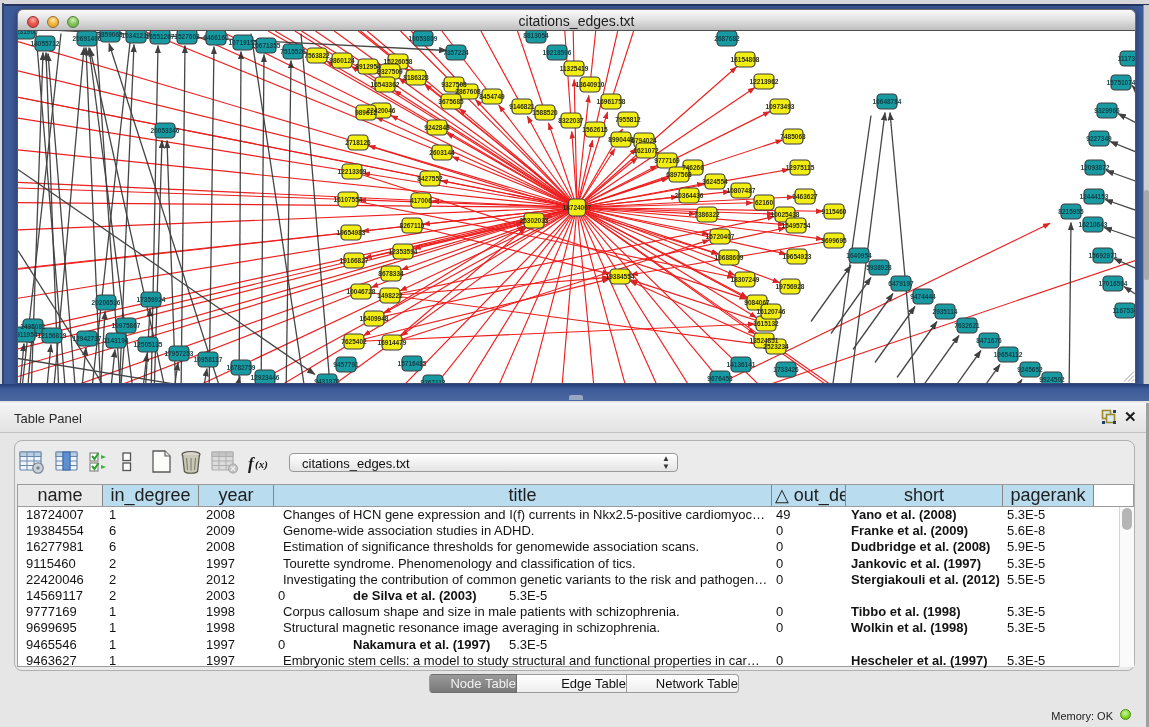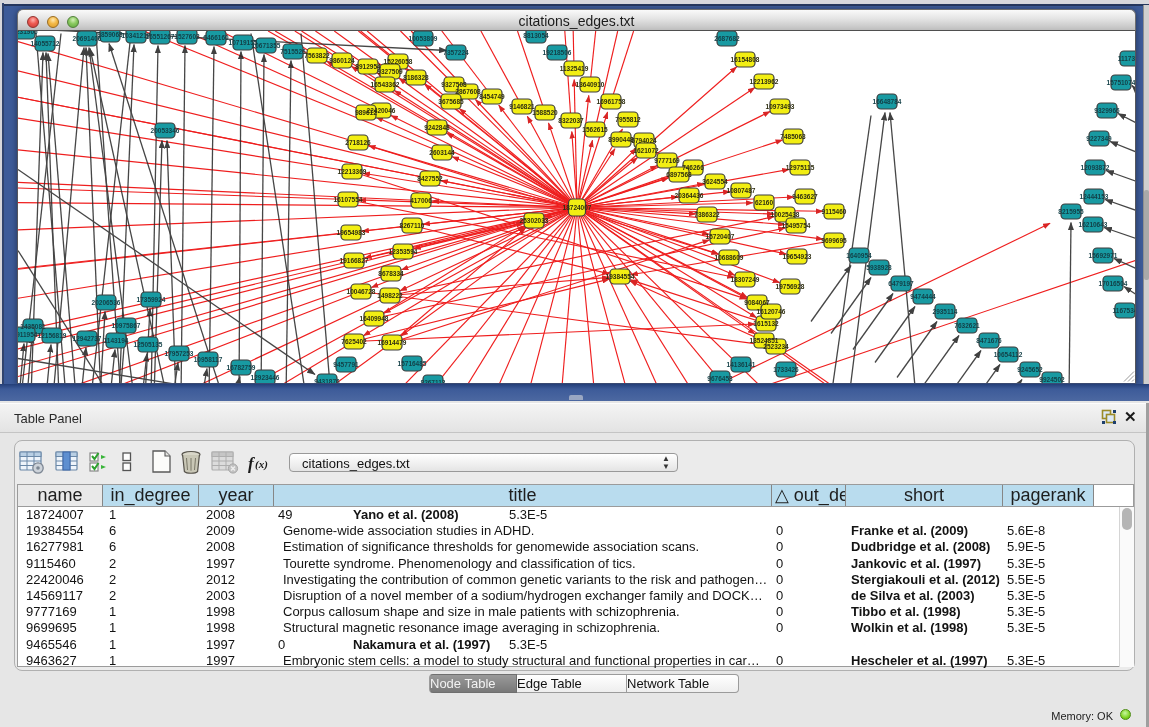--- a/index.html
+++ b/index.html
@@ -47,21 +47,21 @@
 .hsep { position:absolute; left:0; top:21px; width:1115px; height:1px; background:#9b9b9b; }
 .trow { position:absolute; left:0; height:16.2px; width:1115px; display:flex; font-size:13px; color:#131313; }
 .trow > div { overflow:hidden; white-space:nowrap; flex:none; line-height:16.2px; }
 .c1{width:85px;padding-left:8px;} .c2{width:96px;padding-left:6px;} .c3{width:75px;padding-left:7px;}
 .c4{width:498px;padding-left:9px;} .c5{width:74px;padding-left:4px;} .c6{width:157px;padding-left:5px;font-weight:bold;}
 .c7{width:91px;padding-left:4px;}
 #vscroll { position:absolute; left:1101px; top:22px; width:15px; height:160px; background:#fafafa; border-left:1px solid #d5d5d5; }
 #vscroll .thumb { position:absolute; left:2px; top:1px; width:10px; height:22px; background:#b5b5b5; border-radius:5px; }
 
 #tabs { position:absolute; left:429px; top:273px; height:19px; display:flex; font-size:13px; }
-#tabs div { height:19px; line-height:18px; text-align:left; border:1px solid #9b9b9b; border-left:none; background:linear-gradient(#ffffff,#eeeeee); color:#111; }
+#tabs div { height:19px; line-height:18px; text-align:right; border:1px solid #9b9b9b; border-left:none; background:linear-gradient(#ffffff,#eeeeee); color:#111; }
 #tabs .sel { background:linear-gradient(#9a9a9a,#787878); color:#f2f2f2; border-color:#6f6f6f; }
 #tabs .first { border-left:1px solid #9b9b9b; border-radius:4px 0 0 4px; }
 #tabs .last { border-radius:0 4px 4px 0; }
 
 #status { position:absolute; left:0; top:304px; width:1149px; height:22px;padding-left:17px; }
 #status .mem { position:absolute; right:36px; top:5px; font-size:11px; color:#222; }
 #status .led { position:absolute; right:18px; top:4px; width:11px; height:11px; border-radius:50%; background:radial-gradient(circle at 45% 35%, #c9f7a2, #7ed321 60%, #57a312); border:1px solid #4c8c12; }
 </style>
 </head>
 <body>
@@ -659,20 +659,21 @@
         <div class="hout" style="width:74px">△ out_de…</div>
         <div style="width:157px">short</div>
         <div style="width:91px">pagerank</div>
         <div class="hfill" style="width:39px"></div>
       </div>
       <div class="hsep"></div>
       <div class="trow" style="top:22.0px">
           <div class="c1">18724007</div>
           <div class="c2">1</div>
           <div class="c3">2008</div>
+          <div class="c4">Changes of HCN gene expression and I(f) currents in Nkx2.5-positive cardiomyoc…</div>
           <div class="c5">49</div>
           <div class="c6">Yano et al. (2008)</div>
           <div class="c7">5.3E-5</div>
         </div>
       <div class="trow" style="top:38.2px">
           <div class="c1">19384554</div>
           <div class="c2">6</div>
           <div class="c3">2009</div>
           <div class="c4">Genome-wide association studies in ADHD.</div>
           <div class="c5">0</div>
@@ -703,21 +704,20 @@
           <div class="c3">2012</div>
           <div class="c4">Investigating the contribution of common genetic variants to the risk and pathogen…</div>
           <div class="c5">0</div>
           <div class="c6">Stergiakouli et al. (2012)</div>
           <div class="c7">5.5E-5</div>
         </div>
       <div class="trow" style="top:103.0px">
           <div class="c1">14569117</div>
           <div class="c2">2</div>
           <div class="c3">2003</div>
-          <div class="c4">Disruption of a novel member of a sodium/hydrogen exchanger family and DOCK…</div>
           <div class="c5">0</div>
           <div class="c6">de Silva et al. (2003)</div>
           <div class="c7">5.3E-5</div>
         </div>
       <div class="trow" style="top:119.2px">
           <div class="c1">9777169</div>
           <div class="c2">1</div>
           <div class="c3">1998</div>
           <div class="c4">Corpus callosum shape and size in male patients with schizophrenia.</div>
           <div class="c5">0</div>

